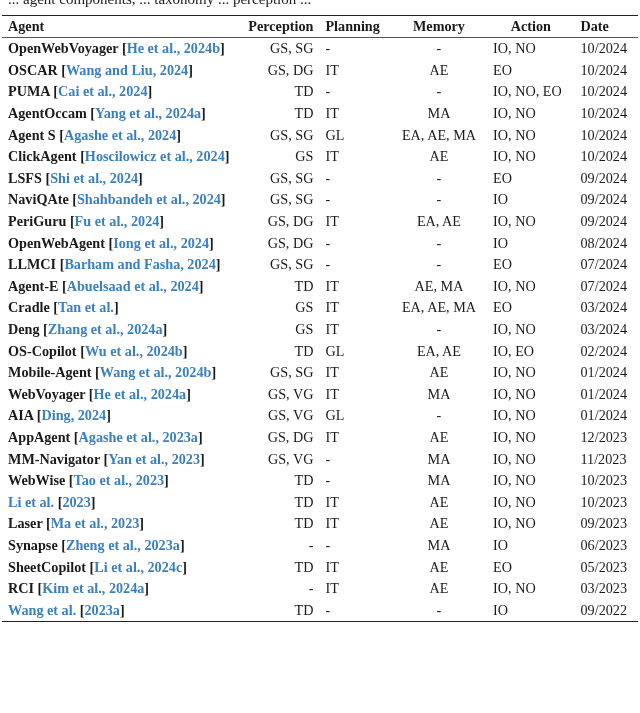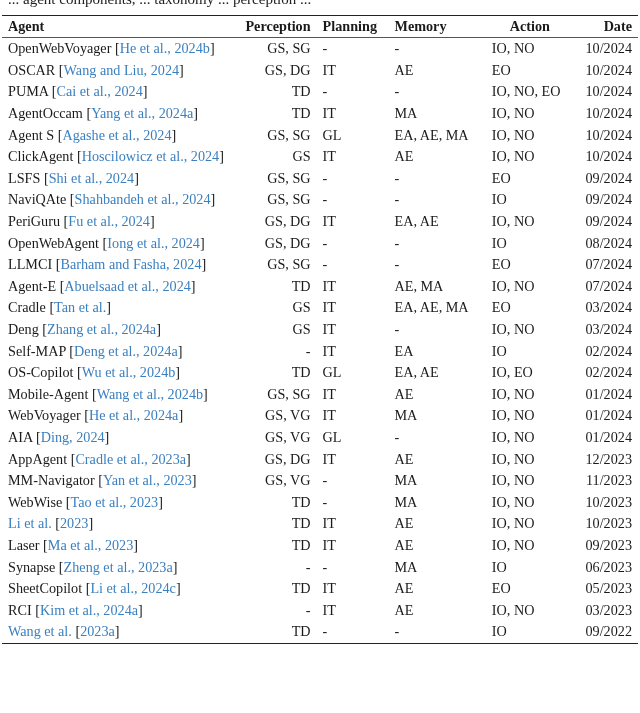--- a/index.html
+++ b/index.html
@@ -15,26 +15,26 @@
     position: absolute; left: 8px; top: -9px; font-size: 15px; white-space: nowrap; color: #222;
   }
   table.agents {
     position: absolute; left: 2px; top: 15px; width: 636px;
     border-collapse: collapse; font-size: 14.2px;
   }
   table.agents thead tr { border-top: 1.6px solid #222; border-bottom: 1px solid #555; }
   table.agents tbody tr:last-child { border-bottom: 1.6px solid #222; }
   table.agents th { font-weight: bold; height: 21px; padding: 0 6px; white-space: nowrap; }
   table.agents td { height: 21.6px; padding: 0 6px; white-space: nowrap; }
-  .c-agent { text-align: left; width: 232px; }
+  .c-agent { text-align: left; width: 232px; font-weight: bold; }
   .c-perc { text-align: right; width: 76px; }
   .c-plan { text-align: left; width: 70px; }
-  .c-mem { text-align: left; width: 106px; margin-top: 8px; }
+  .c-mem { text-align: center; width: 106px; margin-top: 8px; }
   .c-act { width: 90px; }
-  .c-date { text-align: right; width: 62px; }
+  .c-date { text-align: left; width: 62px; }
   .cite { color: #3a7fbf; }
 </style>
 </head>
 <body>
 
 <div class="caption-clip">
   <span class="caption-text">... agent components, ... taxonomy ... perception ...</span>
 </div>
 
 <table class="agents">
@@ -155,28 +155,20 @@
       </tr>
       <tr>
         <td class="c-agent"><span>Deng</span> [<span class="cite">Zhang et al., 2024a</span>]</td>
         <td class="c-perc">GS</td>
         <td class="c-plan">IT</td>
         <td class="c-mem">-</td>
         <td class="c-act">IO, NO</td>
         <td class="c-date">03/2024</td>
       </tr>
       <tr>
-        <td class="c-agent"><span>Self-MAP</span> [<span class="cite">Deng et al., 2024a</span>]</td>
-        <td class="c-perc">-</td>
-        <td class="c-plan">IT</td>
-        <td class="c-mem">EA</td>
-        <td class="c-act">IO</td>
-        <td class="c-date">02/2024</td>
-      </tr>
-      <tr>
         <td class="c-agent"><span>OS-Copilot</span> [<span class="cite">Wu et al., 2024b</span>]</td>
         <td class="c-perc">TD</td>
         <td class="c-plan">GL</td>
         <td class="c-mem">EA, AE</td>
         <td class="c-act">IO, EO</td>
         <td class="c-date">02/2024</td>
       </tr>
       <tr>
         <td class="c-agent"><span>Mobile-Agent</span> [<span class="cite">Wang et al., 2024b</span>]</td>
         <td class="c-perc">GS, SG</td>
@@ -195,21 +187,21 @@
       </tr>
       <tr>
         <td class="c-agent"><span>AIA</span> [<span class="cite">Ding, 2024</span>]</td>
         <td class="c-perc">GS, VG</td>
         <td class="c-plan">GL</td>
         <td class="c-mem">-</td>
         <td class="c-act">IO, NO</td>
         <td class="c-date">01/2024</td>
       </tr>
       <tr>
-        <td class="c-agent"><span>AppAgent</span> [<span class="cite">Cradle et al., 2023a</span>]</td>
+        <td class="c-agent"><span>AppAgent</span> [<span class="cite">Agashe et al., 2023a</span>]</td>
         <td class="c-perc">GS, DG</td>
         <td class="c-plan">IT</td>
         <td class="c-mem">AE</td>
         <td class="c-act">IO, NO</td>
         <td class="c-date">12/2023</td>
       </tr>
       <tr>
         <td class="c-agent"><span>MM-Navigator</span> [<span class="cite">Yan et al., 2023</span>]</td>
         <td class="c-perc">GS, VG</td>
         <td class="c-plan">-</td>

